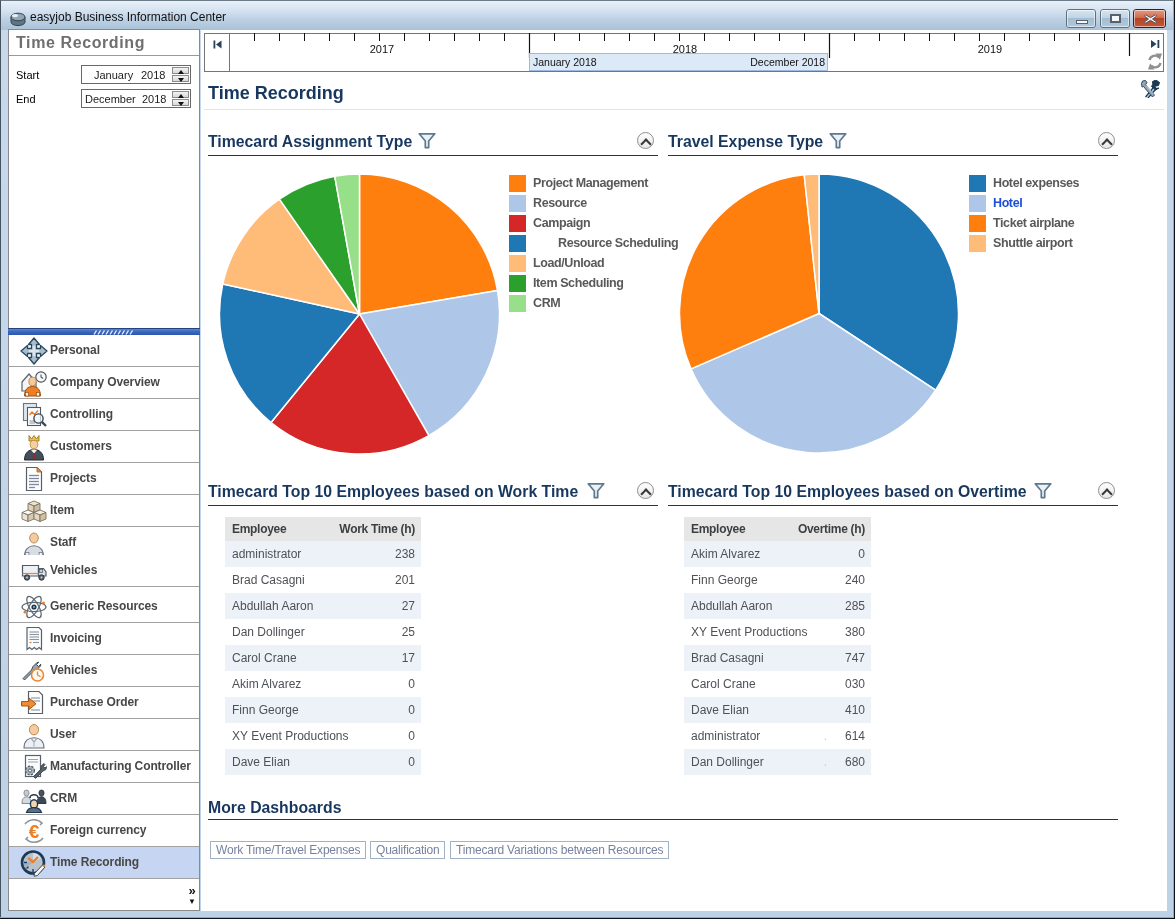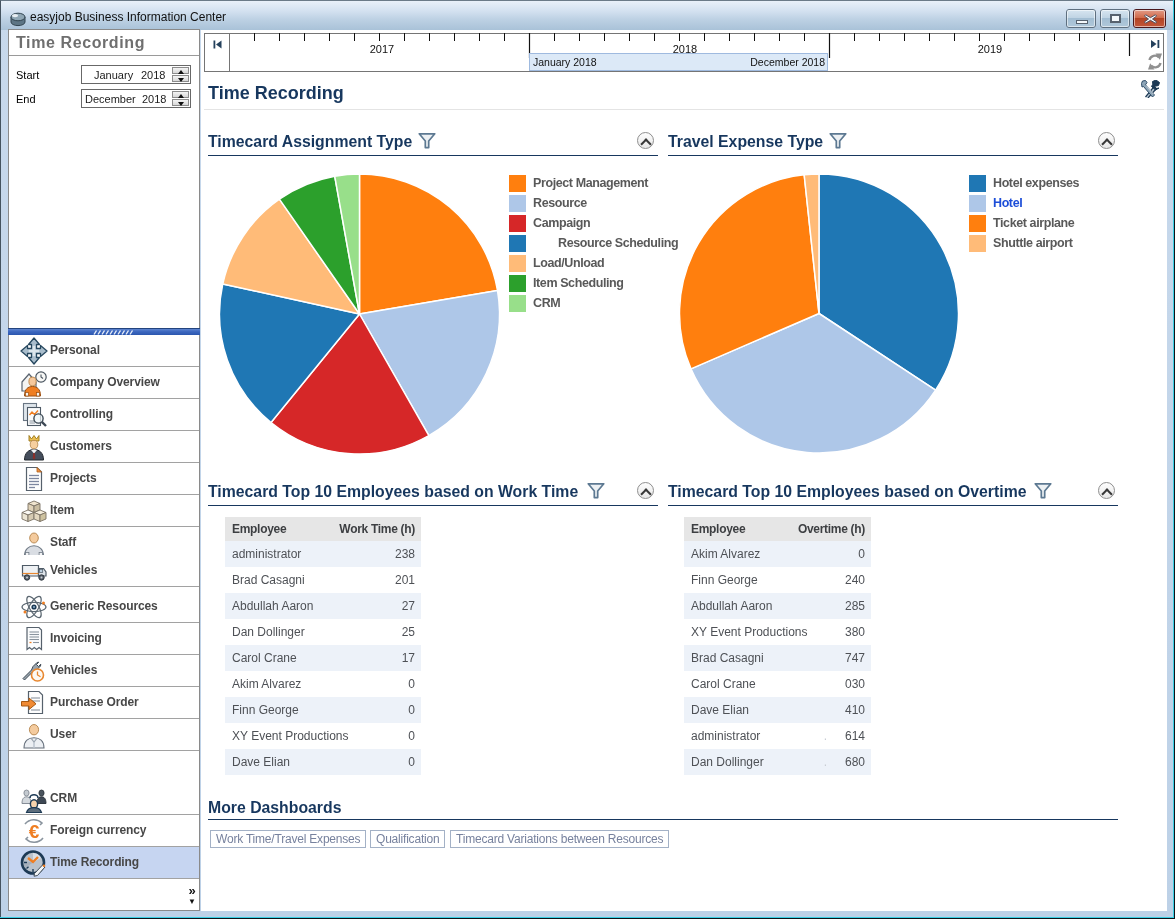--- a/index.html
+++ b/index.html
@@ -52,21 +52,21 @@
   border-left:2.2px solid #383838;border-top:2.2px solid #383838;transform:rotate(45deg);}
 
 .tbl{position:absolute;font-size:12px;color:#4e5156;}
 .tbl .hr{height:24px;background:#e6e6e6;font-weight:bold;color:#3d3f42;letter-spacing:-0.3px;}
 .tbl .r{height:26px;}
 .tbl .r.alt{background:#edf2f9;}
 .tbl .c1{position:absolute;left:7px;line-height:inherit;}
 .tbl .c2{position:absolute;right:6px;}
 .row{position:relative;margin-left:16px;}
 
-.dashbtn{position:absolute;top:0;height:18px;border:1px solid #a3b1c6;background:#fff;
+.dashbtn{position:absolute;top:11px;height:18px;border:1px solid #a3b1c6;background:#fff;
   color:#77829e;font-size:12px;letter-spacing:-0.2px;line-height:17px;padding:0 5px;box-sizing:border-box;white-space:nowrap;}
 </style>
 </head>
 <body>
 <div id="frame"></div>
 <div id="frame-edge"></div>
 <div id="titlebar"></div>
 
 <div class="abs" style="left:1173px;top:0;width:1px;height:918px;background:#39cfe4;"></div>
 <div class="abs" style="left:1174px;top:0;width:1px;height:919px;background:#0c1218;"></div>
@@ -284,20 +284,33 @@
       <div class="tx">Purchase Order</div>
     </div>
 <div class="nav" style="top:384px;text-align:right;">
       <svg class="ic" viewBox="0 0 28 28">
         <ellipse cx="14" cy="8.7" rx="4.6" ry="5.2" fill="#f4cb9e" stroke="#b3824a" stroke-width="0.9"></ellipse>
         <path d="M4 27 C4 20 8.5 16.8 14 16.8 C19.5 16.8 24 20 24 27 Z" fill="#eceff3" stroke="#646e7a" stroke-width="1.1"></path>
         <path d="M11 17.2 L14 21 L17 17.2" fill="none" stroke="#9aa4ae" stroke-width="1.1"></path>
         <path d="M13.3 21 L14.7 21 L14.7 27 L13.3 27 Z" fill="#b9c2cc"></path>
       </svg>
       <div class="tx">User</div>
+    </div>
+<div class="nav" style="top:416px;">
+      <svg class="ic" viewBox="0 0 28 28">
+        <rect x="5.5" y="2.5" width="15" height="21" fill="#fdfdfd" stroke="#56616c" stroke-width="1.2"></rect>
+        <g stroke="#9aa4ae" stroke-width="1">
+          <line x1="8" y1="6.5" x2="18" y2="6.5"></line>
+          <line x1="8" y1="9" x2="18" y2="9"></line>
+        </g>
+        <circle cx="10" cy="17.5" r="4.4" fill="#aab3bc" stroke="#4e5a66" stroke-width="1.2" stroke-dasharray="2.2 1.4"></circle>
+        <circle cx="10" cy="17.5" r="1.6" fill="#fdfdfd" stroke="#4e5a66" stroke-width="1"></circle>
+        <path d="M13.5 23.5 L21 16 L21.5 12.5 L24 10.5 L25 11.5 L23.5 13.5 L25 15 L26.5 13.5 L26 16.5 L23 18 L15.5 25.5 Z" fill="#55616c" stroke="#2c3840" stroke-width="0.8" stroke-linejoin="round"></path>
+      </svg>
+      <div class="tx">Manufacturing Controller</div>
     </div>
 <div class="nav" style="top:448px;">
       <svg class="ic" viewBox="0 0 28 28">
         <ellipse cx="6.5" cy="8" rx="2.6" ry="3" fill="#c4cad0" stroke="#7a828c" stroke-width="0.8"></ellipse>
         <path d="M2 18.5 C2 13.5 4 11.8 6.5 11.8 C9 11.8 11 13.5 11 18.5 Z" fill="#d4d9de" stroke="#7a828c" stroke-width="0.9"></path>
         <ellipse cx="21.5" cy="8" rx="2.6" ry="3" fill="#4a545e" stroke="#262e36" stroke-width="0.8"></ellipse>
         <path d="M17 18.5 C17 13.5 19 11.8 21.5 11.8 C24 11.8 26 13.5 26 18.5 Z" fill="#3e4854" stroke="#262e36" stroke-width="0.9"></path>
         <path d="M10 13 A 2.5 2 0 1 1 18 13" fill="none" stroke="#1d3a55" stroke-width="1.6"></path>
         <ellipse cx="14" cy="19" rx="3.6" ry="4.3" fill="#f6d2ac" stroke="#1d3a55" stroke-width="1.4"></ellipse>
         <path d="M6.5 27.5 C7.5 24 10 22.6 14 22.6 C18 22.6 20.5 24 21.5 27.5 Z" fill="#5d6d7c" stroke="#1d3a55" stroke-width="1.2"></path>

